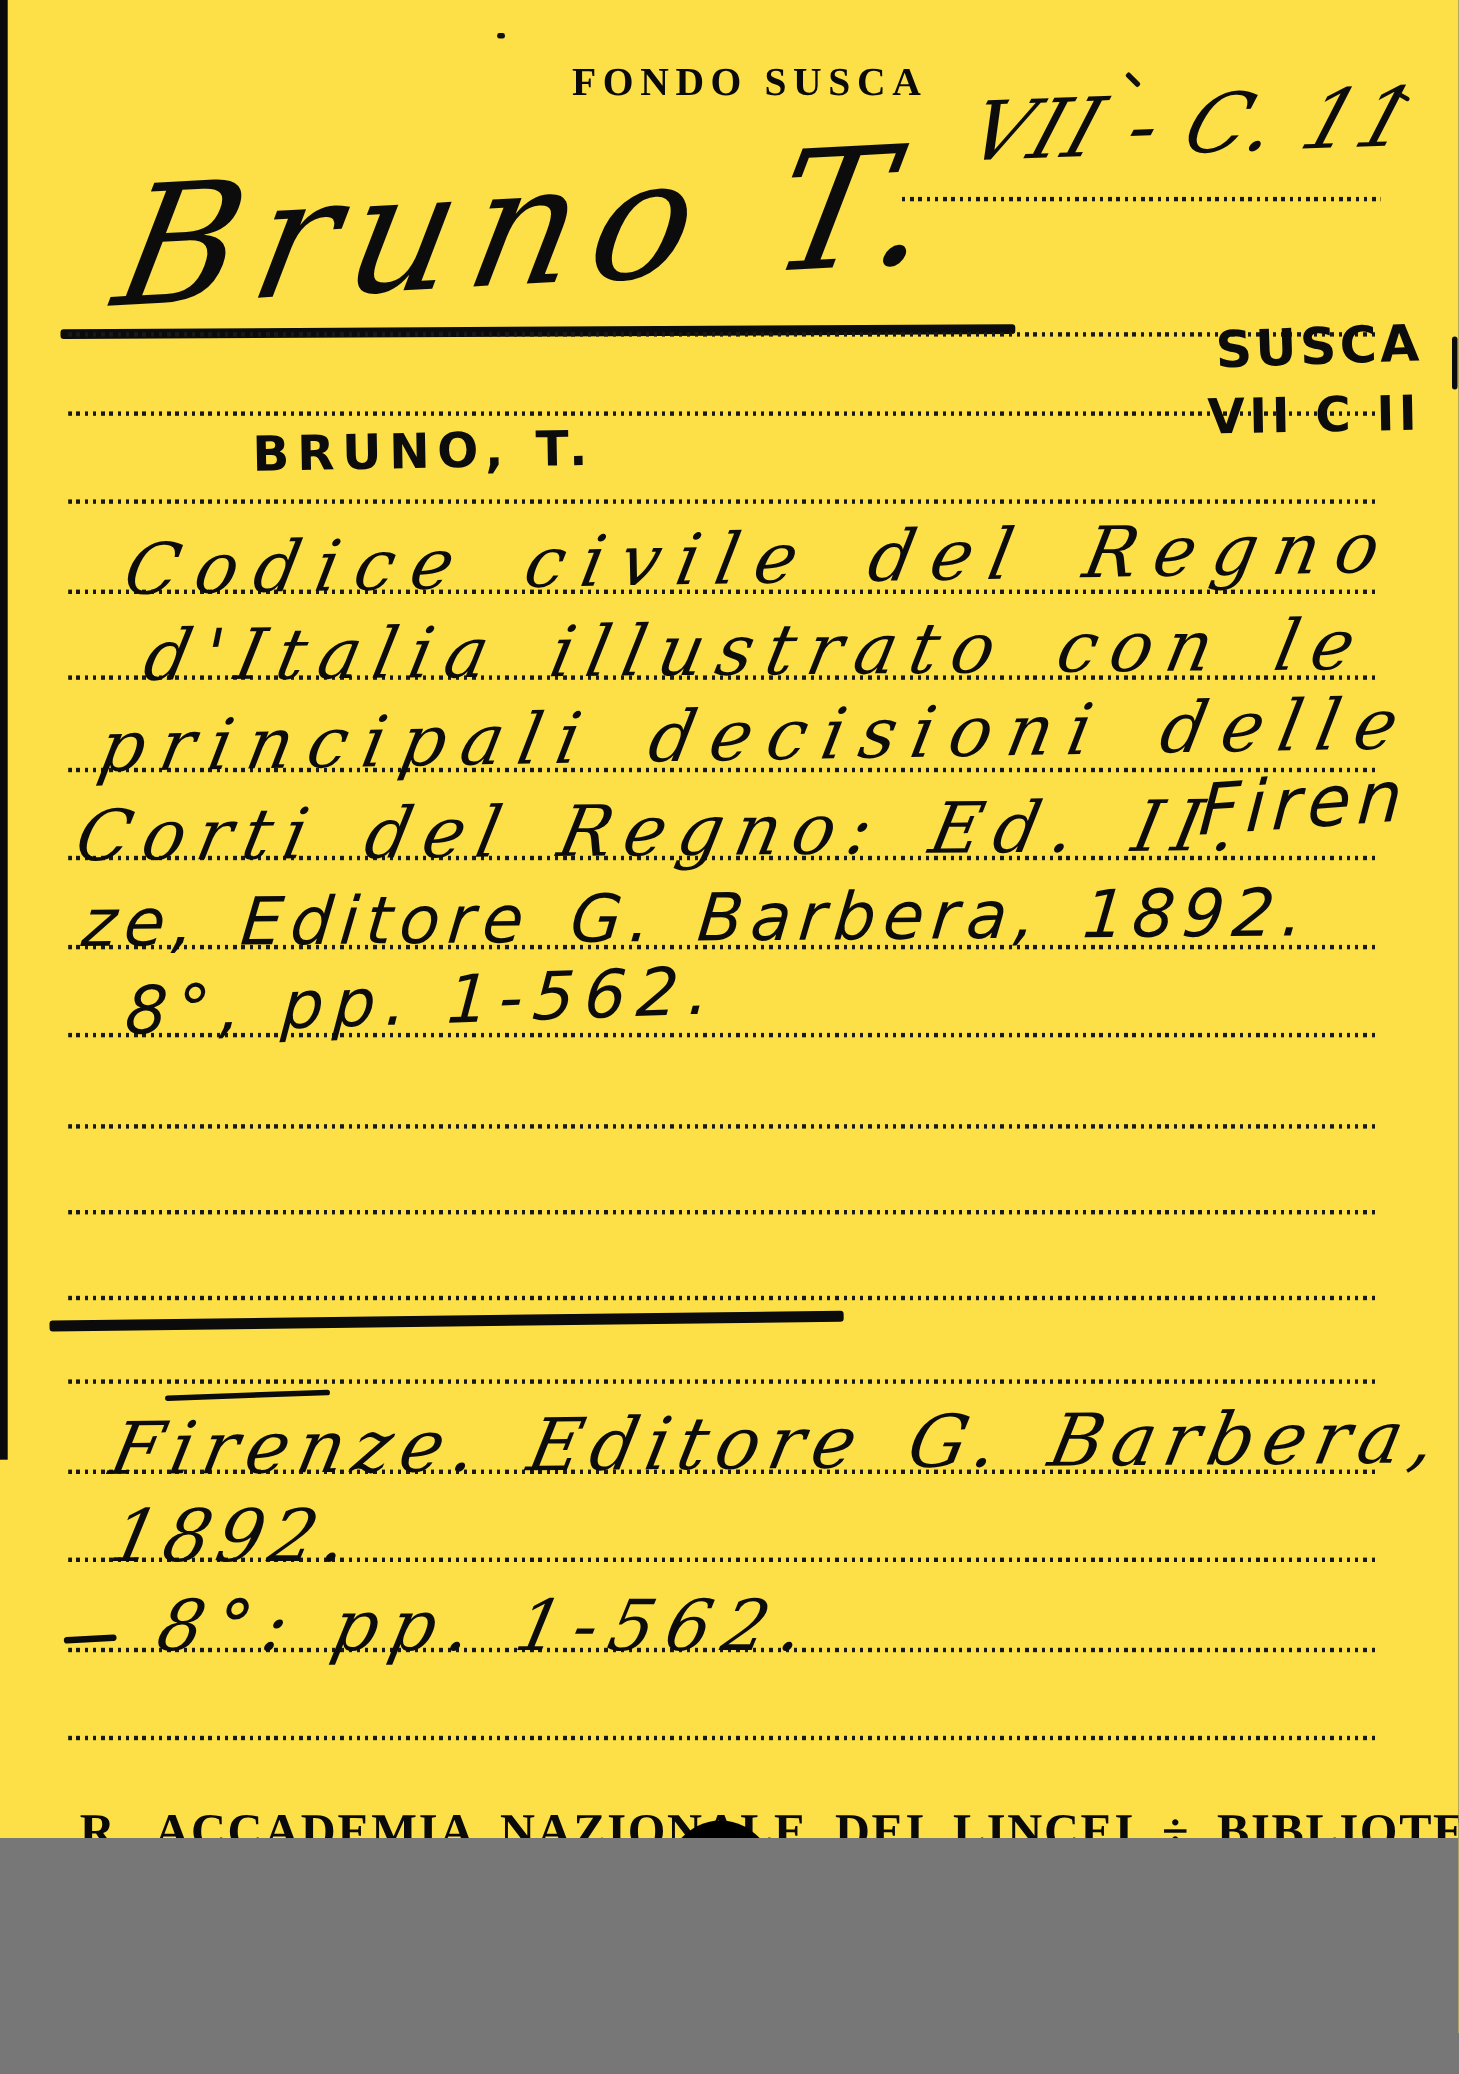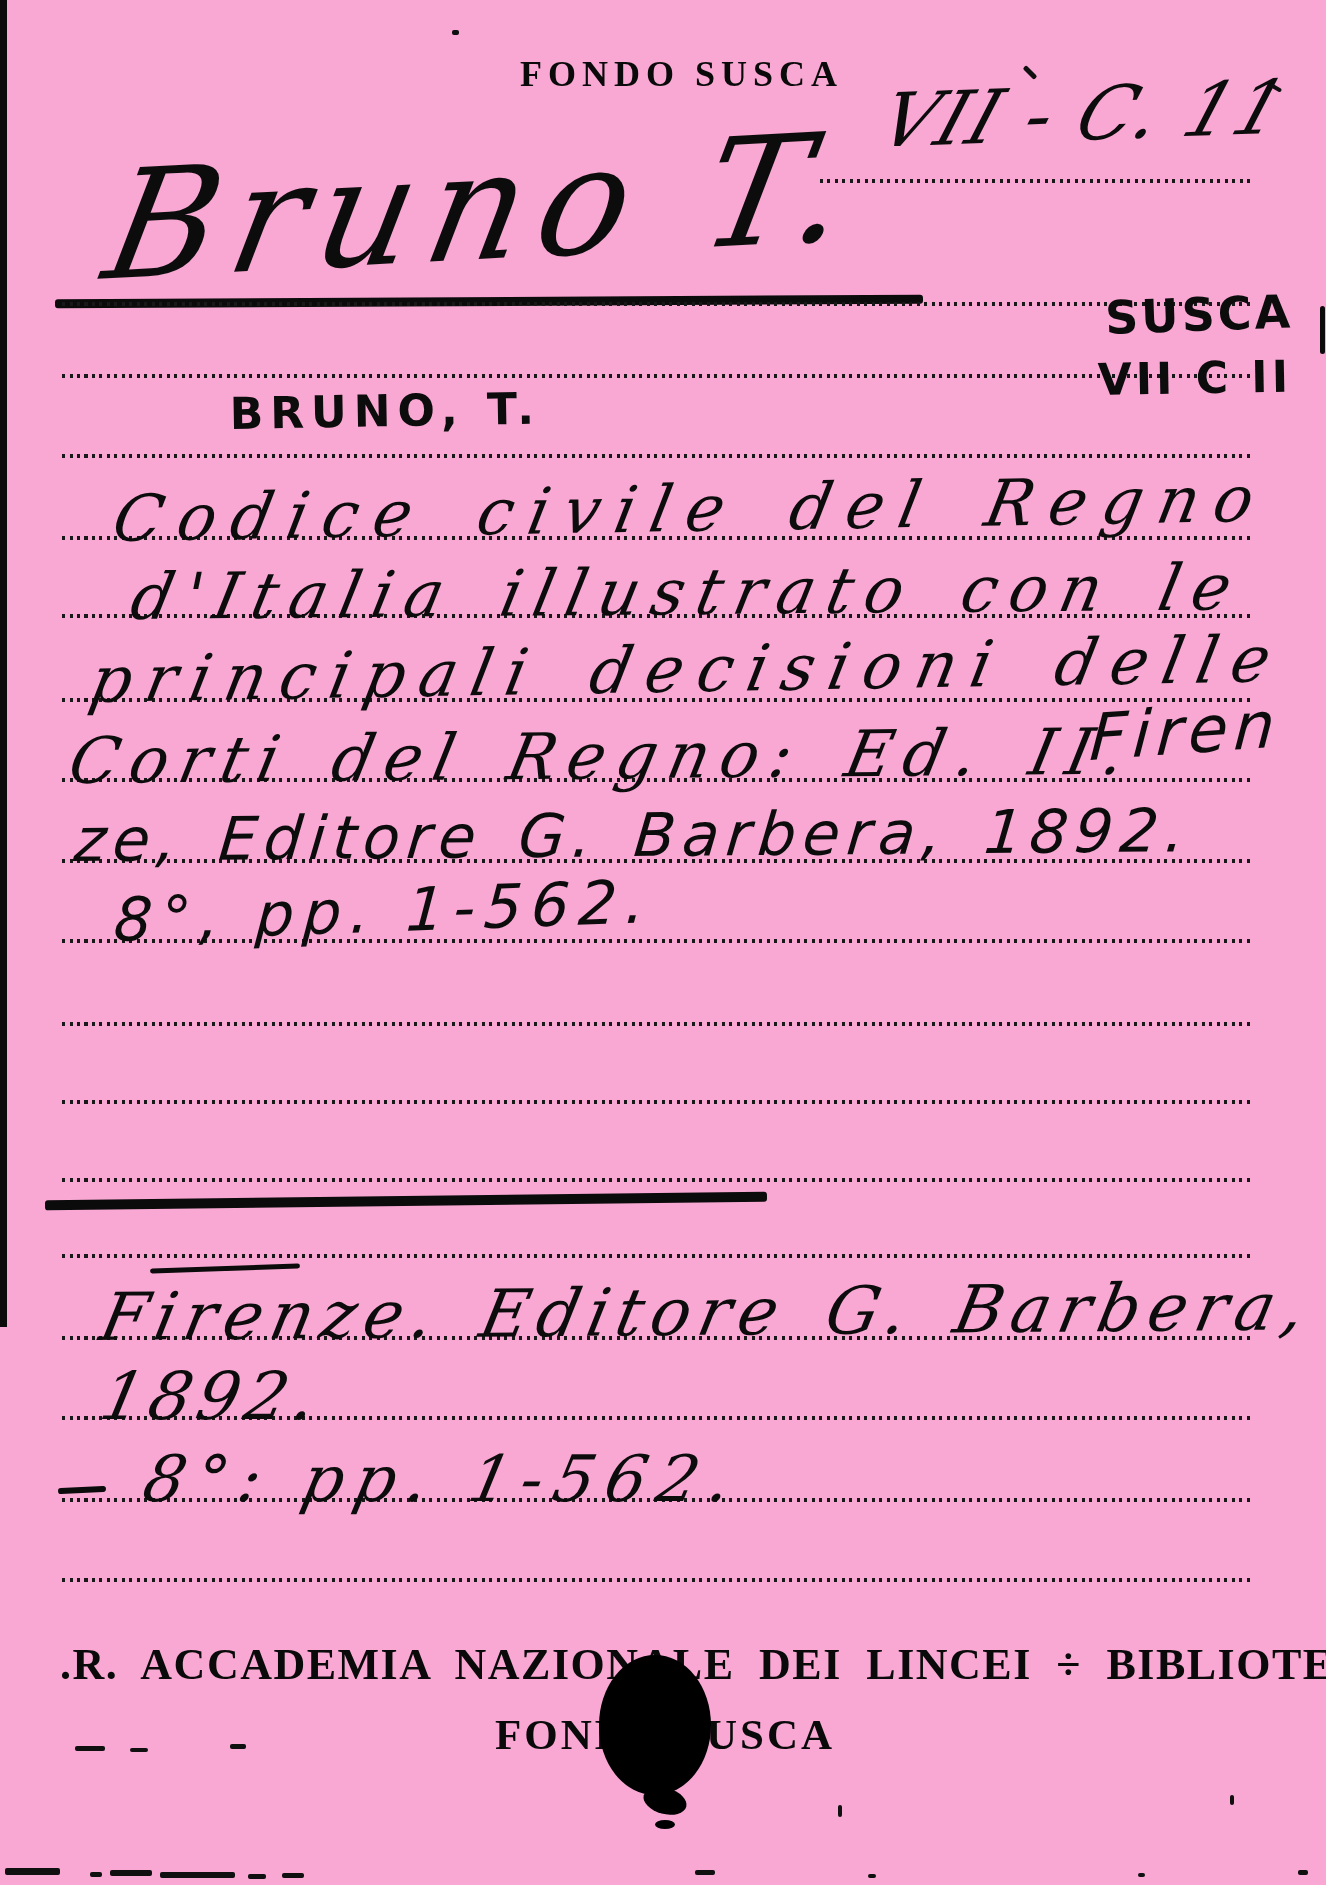--- a/index.html
+++ b/index.html
@@ -1,19 +1,19 @@
 <!DOCTYPE html>
 <html><head>
 <meta charset="utf-8">
 <style>
   html,body{margin:0;padding:0;background:#777;}
   .card{
     position:relative;
-    width:1326px;height:1885px;
-    background:#f9a8d4;
+    width:1326px;height:1671px;
+    background:#fde047;
     overflow:hidden;
     font-family:"Liberation Serif", serif;
     text-decoration:underline;
   }
   
   .rule{
     position:absolute;height:4px;
     background-image:repeating-linear-gradient(90deg,#181818 0 3px,transparent 3px 7.5px);
     background-size:auto 100%;
   }

